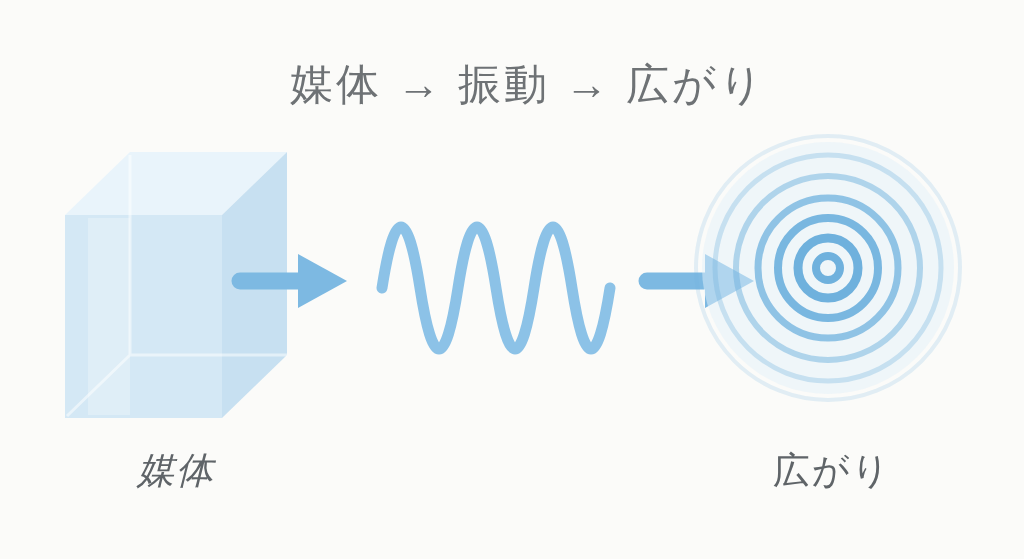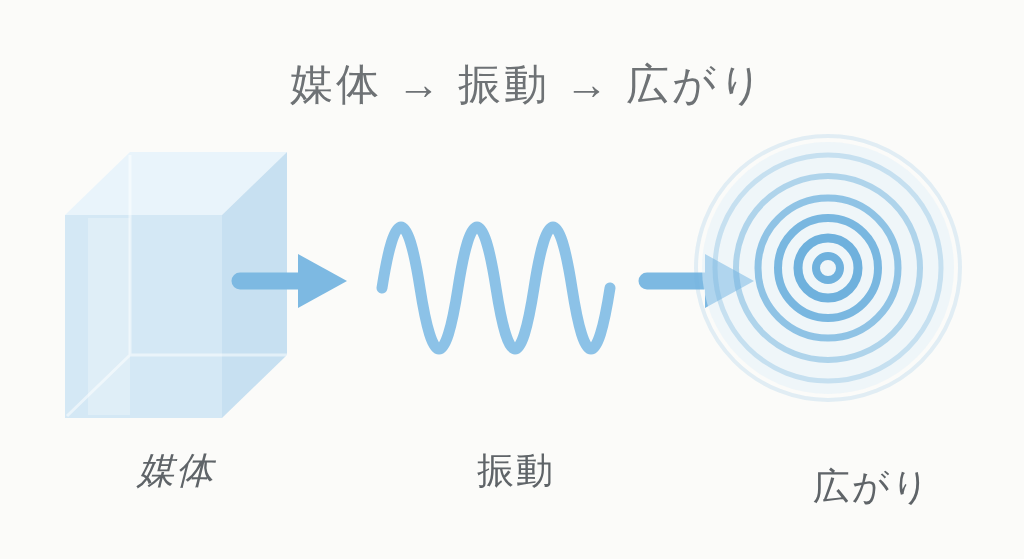--- a/index.html
+++ b/index.html
@@ -5,21 +5,21 @@
   html,body{margin:0;padding:0;}
   body{font-family:"Liberation Sans","DejaVu Sans",sans-serif;}
   .canvas{position:relative;width:1024px;height:559px;background:var(--background,#fbfbfa);overflow:hidden;}
   .title{position:absolute;top:56px;left:16px;width:100%;text-align:center;
          font-size:43px;font-weight:500;color:var(--title_text,#6e7275);letter-spacing:3px;}
   .scene{position:absolute;top:0;left:0;}
   .step-label{position:absolute;top:446px;transform:translateX(-50%);
               font-size:37px;color:var(--label_text,#5f6468);letter-spacing:2px;white-space:nowrap;}
   .label-medium{left:176px;font-style:italic;}
   .label-vibration{left:516px;}
-  .label-spread{left:872px;margin-top:16px;}
+  .label-spread{left:832px;}
   .cube-top{fill:var(--cube_top,#e9f4fb);}
   .cube-front{fill:var(--cube_front,#d4e8f5);}
   .cube-side{fill:var(--cube_side,#c7e0f1);}
   .cube-hidden{stroke:#ffffff;stroke-opacity:.5;stroke-width:3;fill:none;}
   .cube-highlight{fill:#ffffff;opacity:.25;}
   .arrow-shaft{stroke:var(--arrow,#7db9e2);stroke-width:17;stroke-linecap:round;}
   .arrow-head{fill:var(--arrow,#7db9e2);}
   .wave{stroke:var(--wave,#8cc2e7);stroke-width:11;fill:none;stroke-linecap:round;}
   .ring{stroke:var(--ring,#6fb1dd);fill:none;}
   .ring-glow{fill:var(--ring_glow,#e3f1fa);opacity:.5;}
@@ -61,16 +61,15 @@
       <circle class="ring" r="113" stroke-width="5" stroke-opacity="0.32"></circle>
       <circle class="ring" r="92" stroke-width="6" stroke-opacity="0.5"></circle>
       <circle class="ring" r="70" stroke-width="7" stroke-opacity="0.75"></circle>
       <circle class="ring" r="50" stroke-width="8" stroke-opacity="0.92"></circle>
       <circle class="ring" r="30" stroke-width="9"></circle>
       <circle class="ring" r="12" stroke-width="8"></circle>
     </g>
   </svg>
 
   <div class="step-label label-medium">媒体</div>
-  <div class="step-label label-vibration">振動</div>
   <div class="step-label label-spread">広がり</div>
 
 </div>
 
 </body></html>

